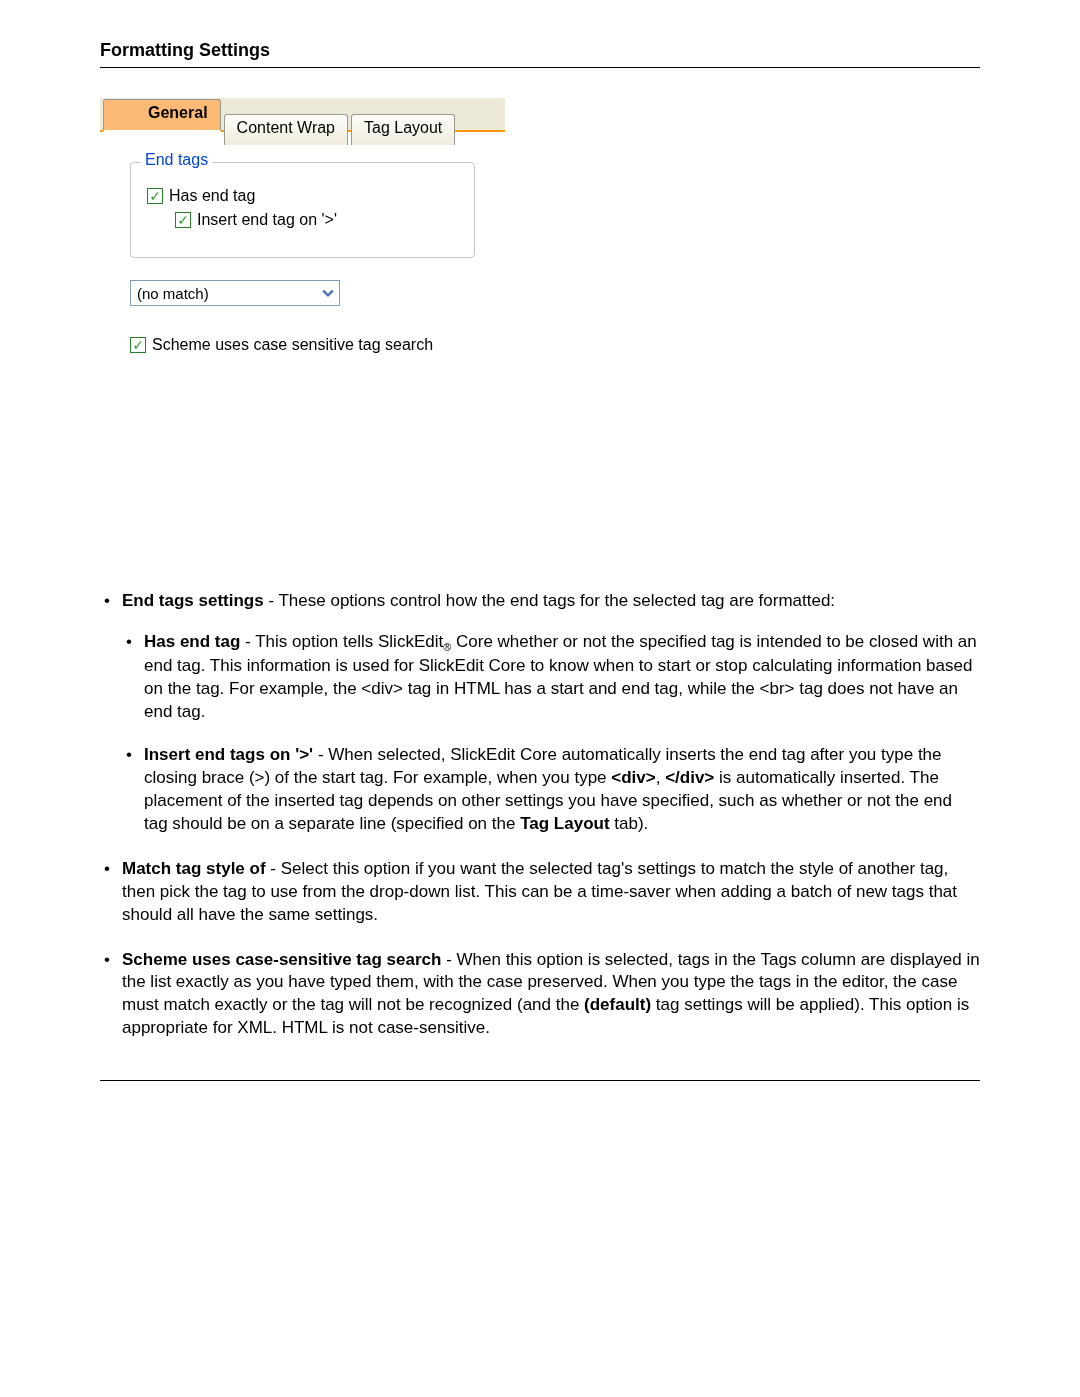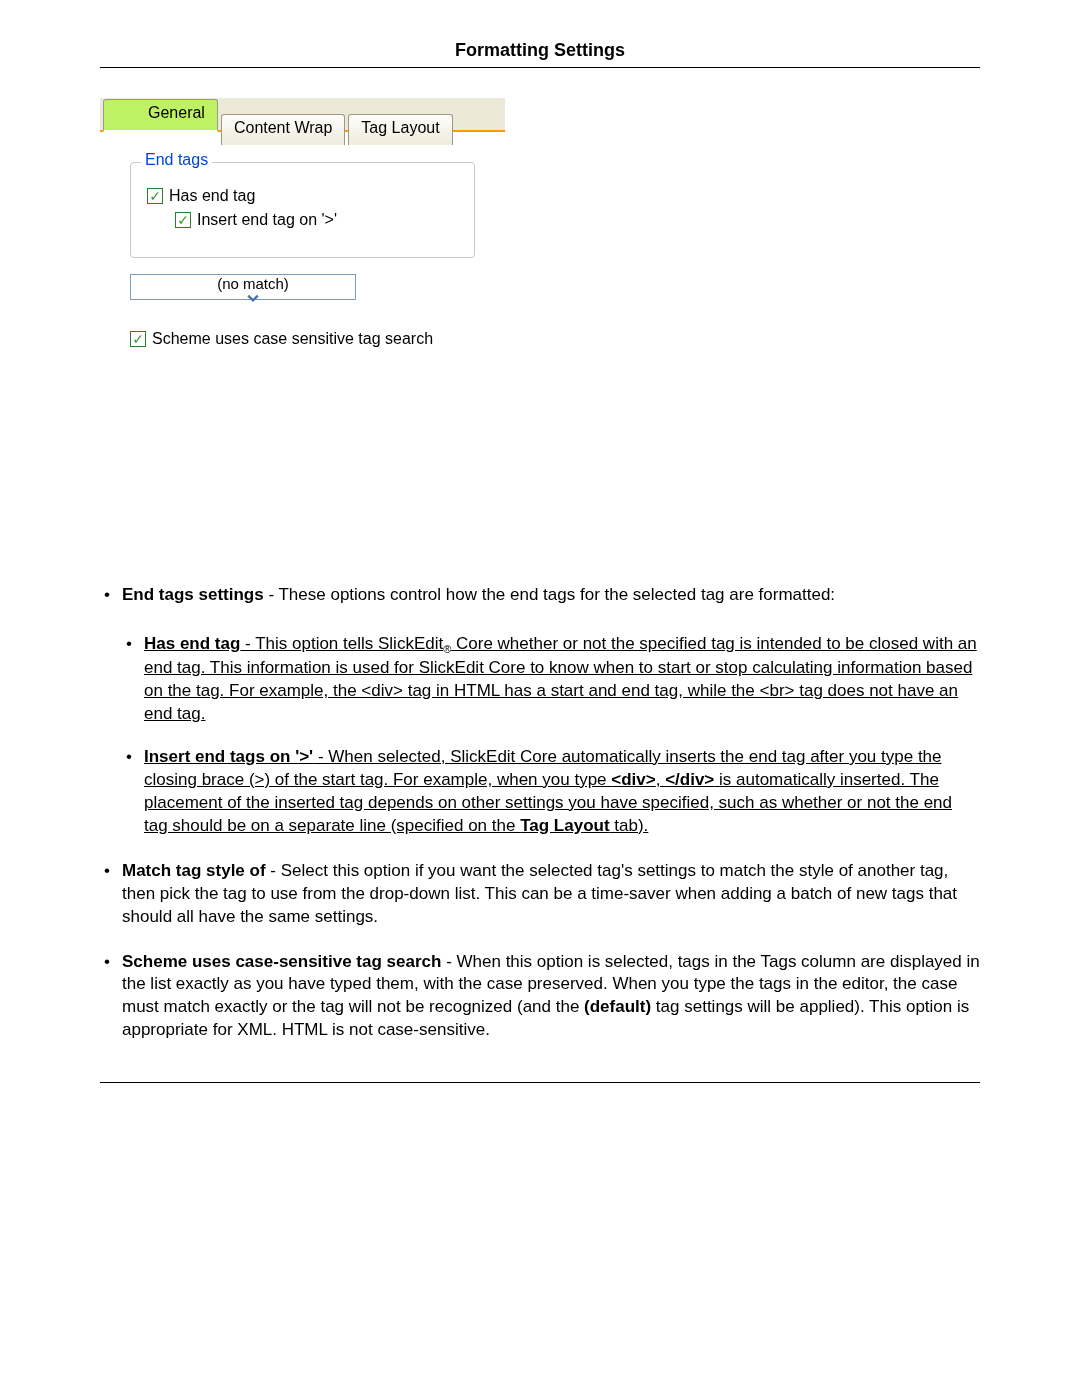--- a/index.html
+++ b/index.html
@@ -9,21 +9,21 @@
     font-family: Arial, Helvetica, sans-serif;
     color: #000;
     width: 1080px;
   }
   .page {
     box-sizing: border-box;
     width: 1080px;
     padding: 40px 100px 40px 100px;
   }
   .header-title {
-    text-align: center;
+    text-align: left;
     font-weight: bold;
     font-size: 18px;
     padding-bottom: 6px;
   }
   .header-rule {
     border: none;
     border-top: 1px solid #000;
     margin: 0 0 30px 0;
   }
   .footer-rule {
@@ -56,38 +56,38 @@
     border: 1px solid #9a9a8a;
     border-bottom: none;
     background: linear-gradient(#fdfdfb, #efecdc);
     border-radius: 3px 3px 0 0;
     position: relative;
     top: 15px;
     height: 22px;
     line-height: 18px;
   }
   .tab.active {
-    font-weight: normal;
-    background: #bef264;
+    font-weight: bold;
+    background: #fdba74;
     border-bottom: 2px solid #fff;
     top: 2px;
     padding-left: 44px;
   }
   .dialog-body {
     padding: 30px 30px 200px 30px;
     font-family: "Segoe UI", Tahoma, sans-serif;
     font-size: 16px;
     color: #000;
   }
   .groupbox {
     border: 1px solid #c8c8c8;
     border-radius: 4px;
     padding: 18px 16px 22px 16px;
     position: relative;
-    margin-bottom: 16px;
+    margin-bottom: 22px;
   }
   .groupbox-label {
     position: absolute;
     top: -12px;
     left: 10px;
     background: #fff;
     color: #0046d5;
     padding: 0 4px;
     font-size: 16px;
   }
@@ -113,25 +113,24 @@
   }
   .field-label {
     margin: 4px 0 4px 0;
   }
   .select {
     display: inline-flex;
     align-items: center;
     justify-content: space-between;
     width: 200px;
     height: 24px;
-    padding: 0 2px 0 22px;
+    padding: 0 2px 0 6px;
     border: 1px solid #7e9db9;
     background: #fff;
     font-size: 15px;
-    flex-direction: column;
   }
   .select .arrow {
     width: 18px;
     height: 18px;
     display: inline-flex;
     align-items: center;
     justify-content: center;
   }
   .select .arrow svg { width: 12px; height: 12px; }
 
@@ -152,22 +151,21 @@
     line-height: 1.35;
     margin-bottom: 22px;
   }
   ul.level1 > li::before {
     content: "•";
     position: absolute;
     left: 4px;
     top: 0;
   }
   ul.level2 {
-    margin-top: 26px;
-    text-decoration: underline;
+    margin-top: 18px;
   }
   ul.level2 > li {
     position: relative;
     padding-left: 22px;
     font-size: 17px;
     line-height: 1.35;
     margin-bottom: 20px;
   }
   ul.level2 > li::before {
     content: "•";

